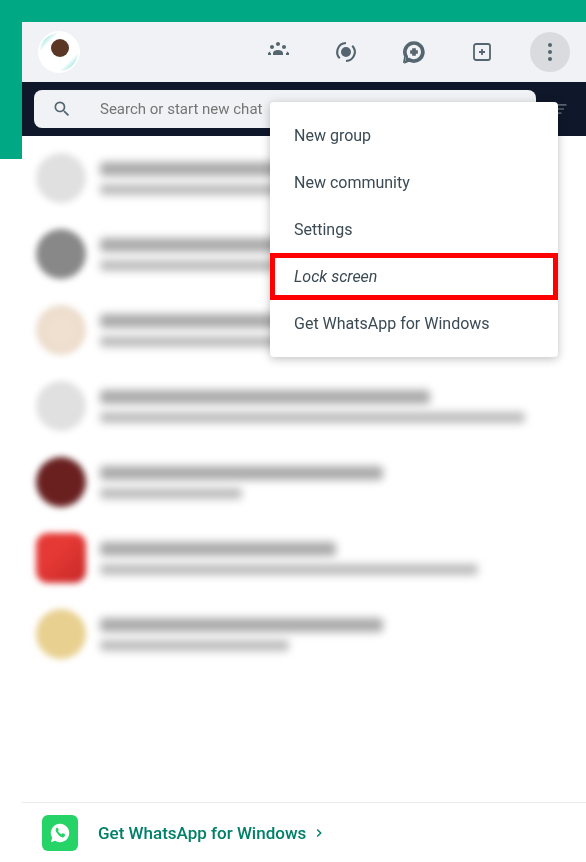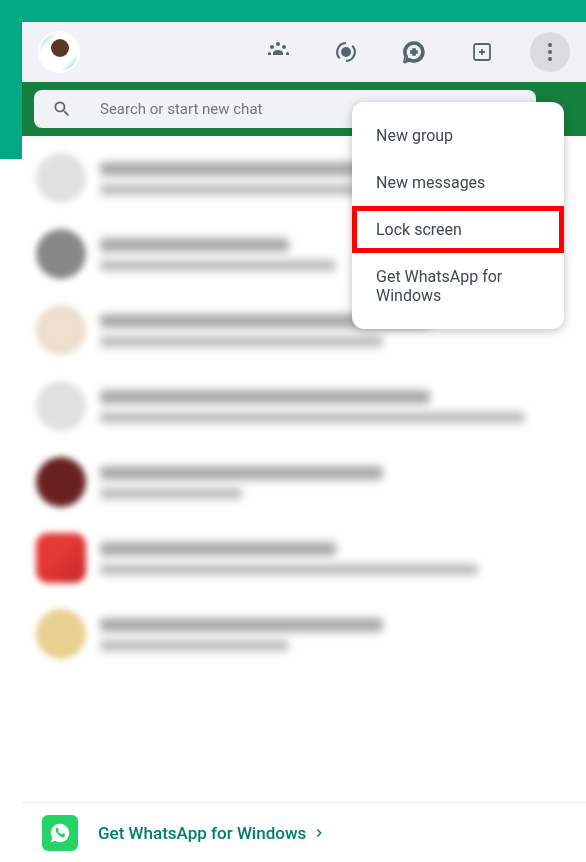--- a/index.html
+++ b/index.html
@@ -8,43 +8,43 @@
     .container { position: relative; height: 848px; }
     .green-bg { position: absolute; top: 0; left: 0; right: 0; height: 145px; background: #00a884; z-index: 0; }
     .panel { position: absolute; top: 8px; left: 22px; right: 0; bottom: 0; background: #fff; z-index: 1; }
     .header { height: 60px; background: #f0f2f5; display: flex; align-items: center; padding: 0 16px; }
     .avatar { width: 42px; height: 42px; border-radius: 50%; background: linear-gradient(135deg, #4fd1c5 0%, #fff 25%, #fff 75%, #4fd1c5 100%); border: 2px solid #fff; position: relative; overflow: hidden; }
     .avatar::after { content: ""; position: absolute; top: 6px; left: 11px; width: 18px; height: 18px; background: #5a3825; border-radius: 50%; }
     .header-icons { margin-left: auto; display: flex; gap: 28px; align-items: center; }
     .icon-btn { width: 40px; height: 40px; display: flex; align-items: center; justify-content: center; cursor: pointer; border-radius: 50%; }
     .icon-btn svg { width: 24px; height: 24px; fill: #54656f; }
     .icon-btn.active { background: #d9dbde; }
-    .search-row { display: flex; align-items: center; padding: 8px 12px; gap: 8px; background: #15803d; }
+    .search-row { display: flex; align-items: center; padding: 8px 12px; gap: 8px; background: #0f172a; }
     .search-box { flex: 1; height: 38px; background: #f0f2f5; border-radius: 8px; display: flex; align-items: center; padding: 0 18px; }
     .search-box svg { width: 20px; height: 20px; fill: #54656f; }
     .search-input { flex: 1; border: none; background: transparent; margin-left: 28px; font-size: 15px; color: #667781; outline: none; }
     .filter-icon { width: 30px; height: 30px; display: flex; align-items: center; justify-content: center; cursor: pointer; }
     .filter-icon svg { width: 20px; height: 20px; fill: #54656f; }
     .chat-list { padding-top: 4px; }
     .chat-item { height: 76px; display: flex; align-items: center; padding: 0 14px; gap: 14px; }
     .chat-avatar { width: 50px; height: 50px; border-radius: 50%; background: #ddd; flex-shrink: 0; filter: blur(3px); }
     .chat-avatar.c1 { background: #e0e0e0; }
     .chat-avatar.c2 { background: #888; }
     .chat-avatar.c3 { background: radial-gradient(circle, #f0e0d0 30%, #e8d8c8 100%); }
     .chat-avatar.c4 { background: #e0e0e0; }
     .chat-avatar.c5 { background: radial-gradient(circle, #6b2020 60%, #3a1010 100%); }
     .chat-avatar.c6 { background: linear-gradient(135deg, #e53935 40%, #c62828 100%); border-radius: 12px; }
     .chat-avatar.c7 { background: #e8d090; }
     .chat-text { flex: 1; }
     .chat-line1 { height: 14px; background: #aaa; border-radius: 4px; margin-bottom: 8px; filter: blur(4px); }
     .chat-line2 { height: 11px; background: #bbb; border-radius: 4px; filter: blur(4px); }
     .w70 { width: 70%; } .w50 { width: 50%; } .w90 { width: 90%; } .w40 { width: 40%; } .w60 { width: 60%; } .w30 { width: 30%; } .w80 { width: 80%; }
-    .dropdown { position: absolute; top: 80px; right: 22px; width: 212px; background: #fff; border-radius: 12px; box-shadow: 0 2px 10px rgba(0,0,0,0.25); z-index: 100; padding: 10px 0; }
+    .dropdown { position: absolute; top: 80px; right: 28px; width: 288px; background: #fff; border-radius: 4px; box-shadow: 0 2px 10px rgba(0,0,0,0.25); z-index: 100; padding: 10px 0; }
     .dropdown-item { padding: 14px 24px; font-size: 16px; color: #3b4a54; cursor: pointer; }
-    .dropdown-item.highlighted { outline: 5px solid #ff0000; outline-offset: -5px; }
+    .dropdown-item.highlighted { outline: 5px solid #ff0000; outline-offset: -5px; font-style: italic; }
     .footer { position: absolute; bottom: 0; left: 22px; right: 0; height: 60px; background: #fff; border-top: 1px solid #e9edef; display: flex; align-items: center; padding: 0 20px; gap: 20px; z-index: 2; }
     .wa-logo { width: 36px; height: 36px; background: #25d366; border-radius: 6px; display: flex; align-items: center; justify-content: center; }
     .wa-logo svg { width: 22px; height: 22px; fill: #fff; }
     .footer-text { color: #008069; font-size: 17px; font-weight: 500; cursor: pointer; display: flex; align-items: center; gap: 6px; }
     .footer-text svg { width: 14px; height: 14px; fill: #008069; }
   </style>
 </head>
 <body>
 
 <div class="top-bar"></div>
@@ -149,21 +149,22 @@
           <div class="chat-avatar c7"></div>
           <div class="chat-text">
             <div class="chat-line1 w60"></div>
             <div class="chat-line2 w40"></div>
           </div>
         </div>
     </div>
 
     <div class="dropdown">
       <div class="dropdown-item">New group</div>
-      <div class="dropdown-item">New messages</div>
+      <div class="dropdown-item">New community</div>
+      <div class="dropdown-item">Settings</div>
       <div class="dropdown-item highlighted">Lock screen</div>
       <div class="dropdown-item">Get WhatsApp for Windows</div>
     </div>
   </div>
 
   <div class="footer">
     <div class="wa-logo">
       <svg viewBox="0 0 24 24">
           <path d="M12 2a10 10 0 0 0-8.5 15.3L2 22l4.8-1.5A10 10 0 1 0 12 2zm5 13.6c-.2.6-1.2 1.2-1.7 1.2-.4 0-.9.2-3-1-2.5-1.5-4-4.3-4.1-4.5-.1-.2-.9-1.4-.9-2.7 0-1.3.6-1.9.8-2.1.2-.2.5-.3.7-.3h.5c.2 0 .4 0 .6.5l.7 1.9c.1.2 0 .4-.1.5l-.4.5c-.1.2-.2.3-.1.5.1.2.6 1.2 1.4 1.9 1 .9 1.8 1.2 2.1 1.3.2.1.4 0 .5-.1l.7-.8c.2-.2.4-.2.6-.1l1.7.9c.2.1.4.2.4.3.1.1.1.7-.1 1.3z"></path>
         </svg>

